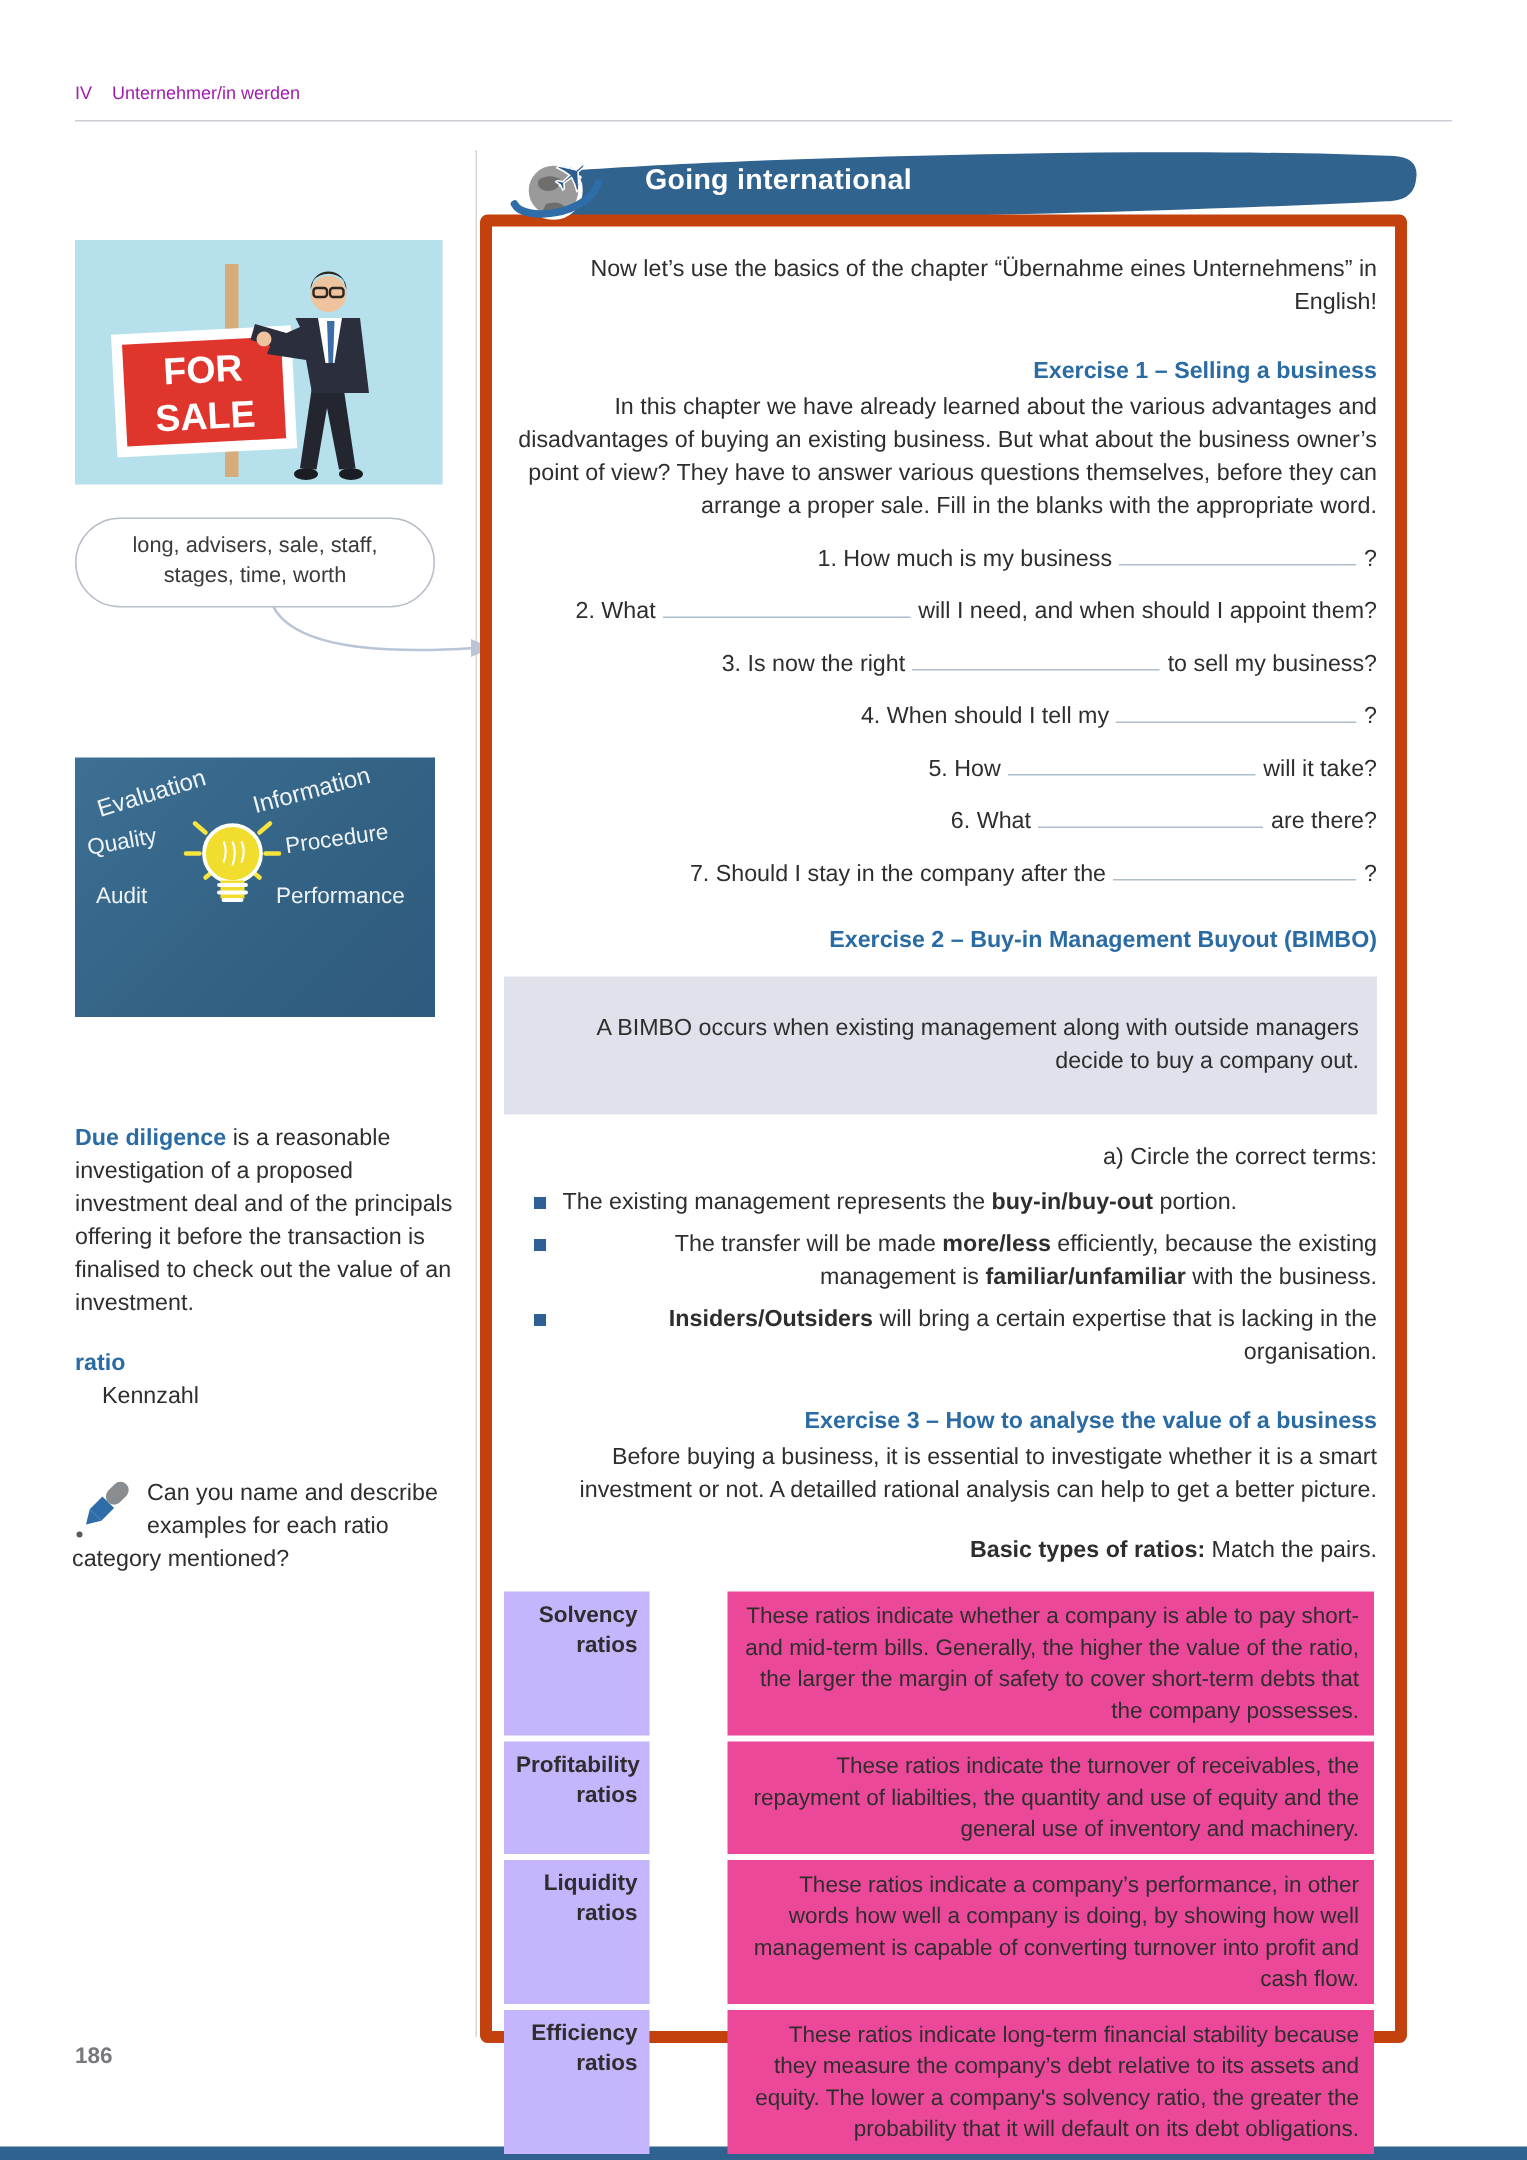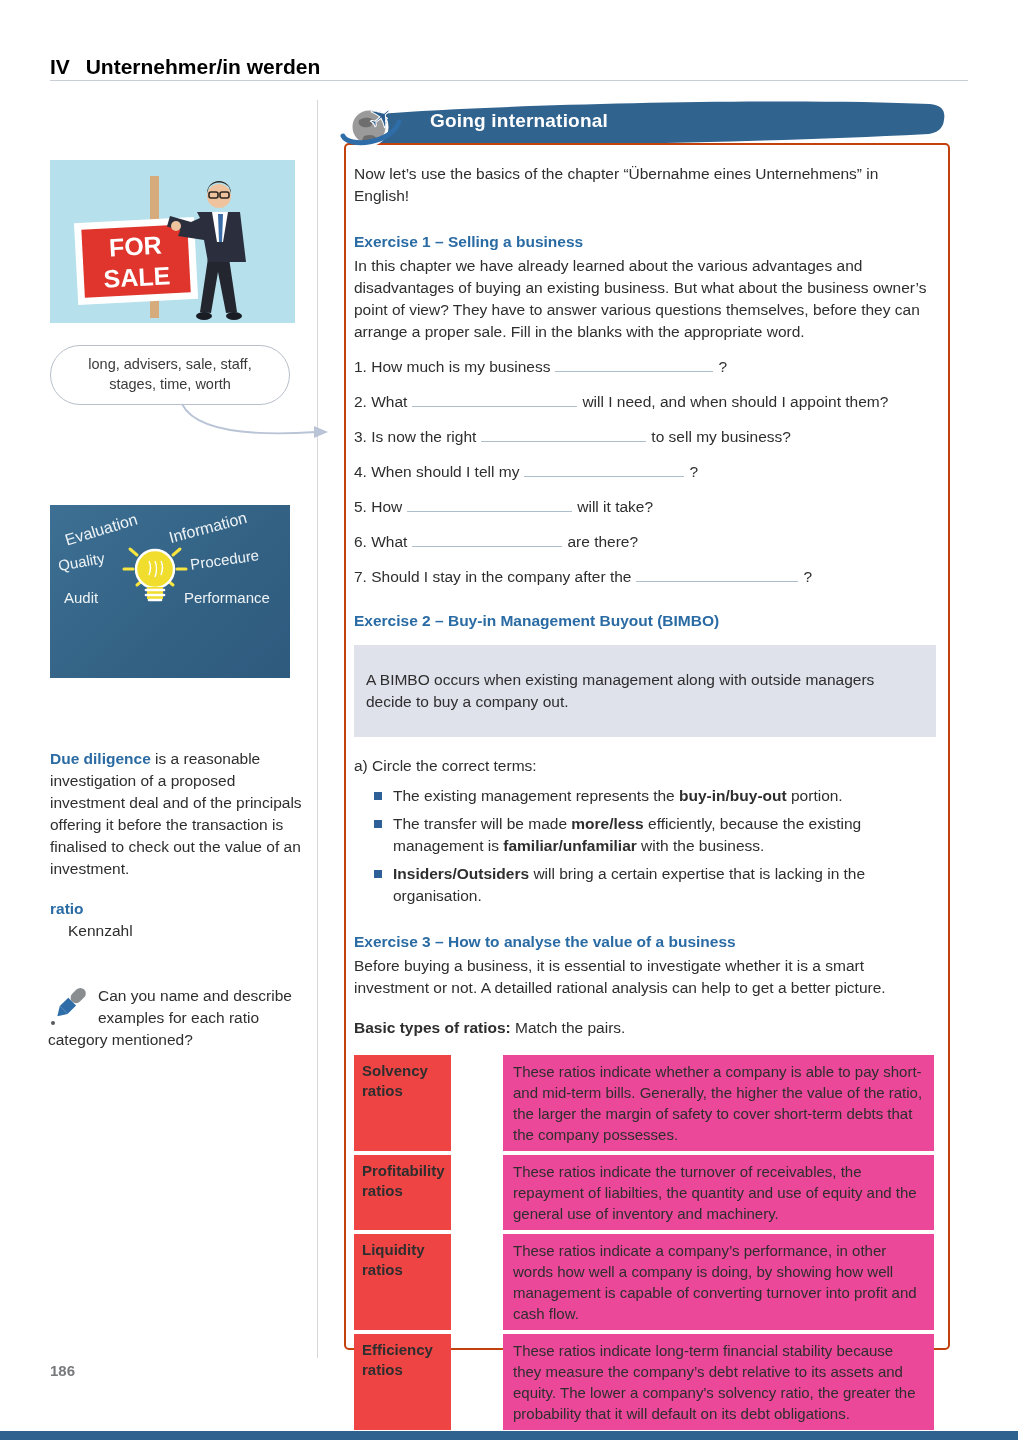--- a/index.html
+++ b/index.html
@@ -1,21 +1,21 @@
 <!DOCTYPE html>
 <html><head>
 <meta charset="utf-8">
 <style>
   html,body{margin:0;padding:0;}
   body{
     width:1018px;height:1440px;position:relative;background:#ffffff;
     font-family:"Liberation Sans",sans-serif;color:#2e2e2e;overflow:hidden;
   }
   
-  .chapter-header{position:absolute;left:50px;top:55px;color:#000000;font-size:21px;font-weight:bold;}
+  .chapter-header{position:absolute;left:50px;top:55px;color:#a21caf;font-size:12px;font-weight:normal;}
   .chapter-header .roman{margin-right:10px;}
   .header-rule{position:absolute;left:50px;top:80px;width:918px;height:1px;background:#c9ced4;}
   .col-divider{position:absolute;left:317px;top:100px;width:1px;height:1258px;background:#d7d7d7;}
   .page-number{position:absolute;left:50px;top:1362px;font-size:15px;font-weight:bold;color:#77797c;}
   .bottom-band{position:absolute;left:0;top:1431px;width:1018px;height:9px;background:#2f628f;}
 
   
   .photo{position:absolute;left:50px;top:160px;width:245px;height:163px;background:#b5e0ec;overflow:hidden;}
   .wordbox{position:absolute;left:50px;top:345px;width:238px;height:58px;border:1.5px solid #b8bfca;
     border-radius:30px;display:flex;flex-direction:column;justify-content:center;align-items:center;
@@ -27,22 +27,22 @@
   .assessment .caption{position:absolute;left:0;right:0;bottom:8px;text-align:center;color:#f2f5f7;
     font-size:26px;letter-spacing:1.5px;font-family:"DejaVu Sans",sans-serif;}
   .due-diligence{position:absolute;left:50px;top:732px;width:252px;font-size:15.5px;line-height:1.42;}
   .blue-term{color:#2a6ba4;font-weight:bold;}
   .vocab{position:absolute;left:50px;top:898px;width:250px;font-size:15.5px;line-height:1.4;}
   .vocab .translation{display:block;margin-left:18px;color:#2e2e2e;font-weight:normal;}
   .task{position:absolute;left:48px;top:985px;width:252px;font-size:15.5px;line-height:1.42;}
   .task .pen{float:left;width:44px;height:42px;margin:0 6px 2px 0;}
 
   
-  .main-box{position:absolute;left:344px;top:143px;width:602px;height:1203px;
-    border:2px solid #c2410c;border-radius:5px;background:#fff;}
+  .main-box{position:absolute;left:320px;top:143px;width:602px;height:1203px;
+    border:8px solid #c2410c;border-radius:5px;background:#fff;text-align:right;}
   .banner{position:absolute;left:352px;top:99px;width:596px;height:48px;}
   .banner-title{position:absolute;left:430px;top:110px;color:#ffffff;font-weight:bold;font-size:19px;letter-spacing:.2px;z-index:3;}
   .globe{position:absolute;left:339px;top:96px;width:66px;height:60px;z-index:4;}
 
   .content{padding:18px 12px 0 8px;font-size:15.5px;line-height:1.42;}
   .content p{margin:0;}
   .intro{margin-bottom:24px !important;}
   h3.ex-head{margin:0 0 2px;color:#2a6ba4;font-size:15.5px;font-weight:bold;}
   .ex1-intro{margin-bottom:11px !important;}
   .question{margin:13px 0;}
@@ -51,21 +51,21 @@
   .infobox{background:#dfe1eb;padding:24px 12px;margin:0 0 18px;}
   .a-label{margin-bottom:8px !important;}
   .bullets{margin:2px 0 0 20px;}
   .bullet{display:flex;margin:6px 0;}
   .bullet-square{flex:0 0 auto;width:8px;height:8px;background:#2e5f96;margin:7px 11px 0 0;}
   .b-label{margin-top:14px !important;}
   .ex3-head{margin-top:24px !important;}
   .ex3-intro{margin-bottom:18px !important;}
   .basic-line{margin-bottom:16px !important;}
   .ratios-table{display:grid;grid-template-columns:97px 1fr;column-gap:52px;row-gap:4px;margin-right:2px;}
-  .t-label{background:#ef4444;padding:6px 8px;font-weight:bold;font-size:15px;line-height:1.35;}
+  .t-label{background:#c4b5fd;padding:6px 8px;font-weight:bold;font-size:15px;line-height:1.35;}
   .t-desc{background:#ec4899;padding:6px 10px;font-size:15px;line-height:1.4;}
 </style>
 </head>
 <body>
 
 <div class="chapter-header">
   <span class="roman">IV</span>
   <span>Unternehmer/in werden</span>
 </div>
 <div class="header-rule"></div>

